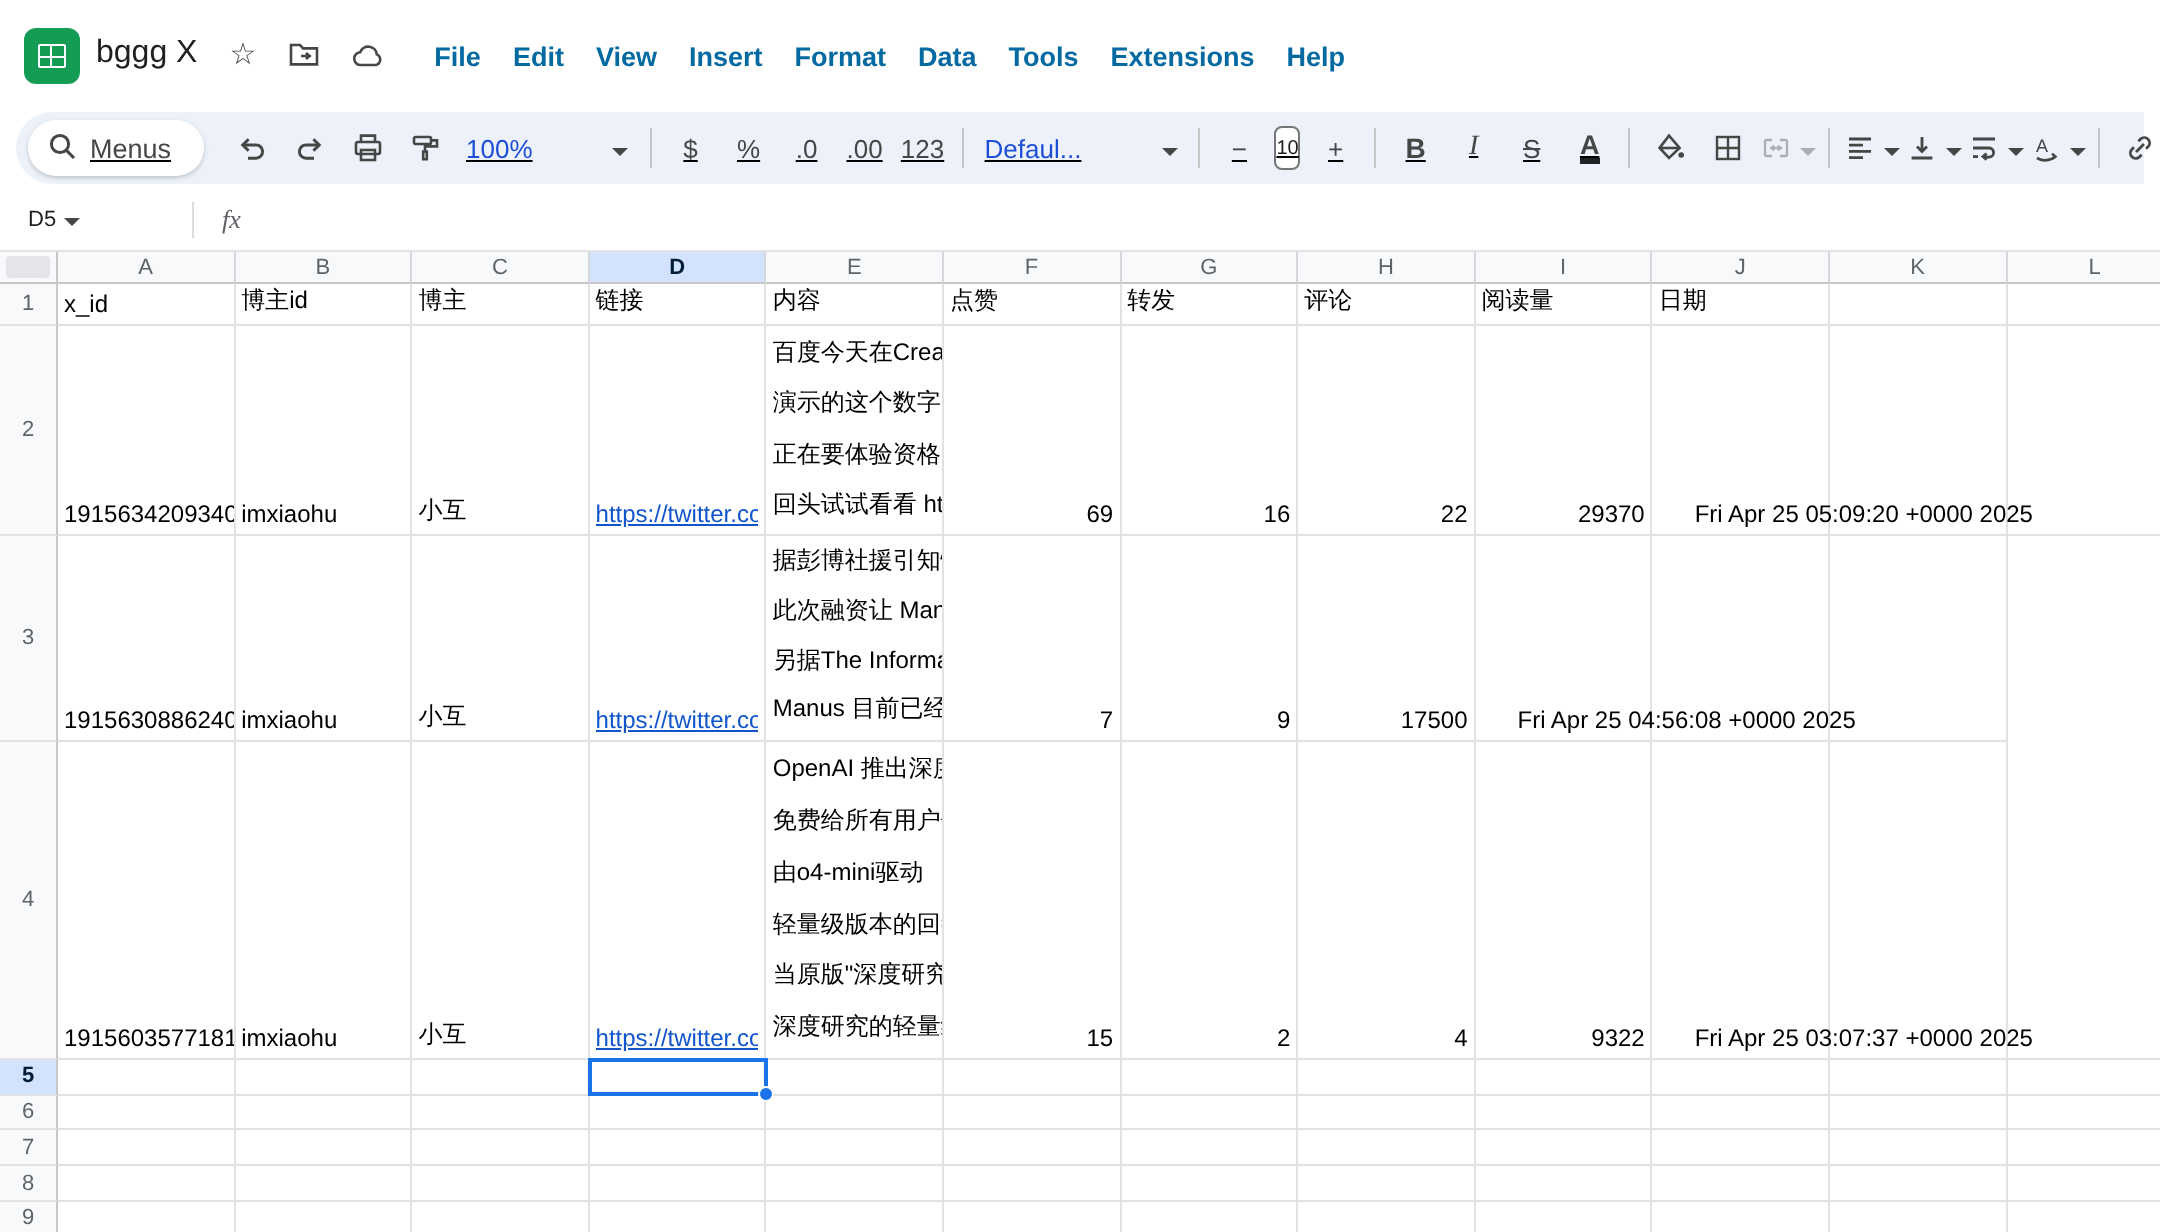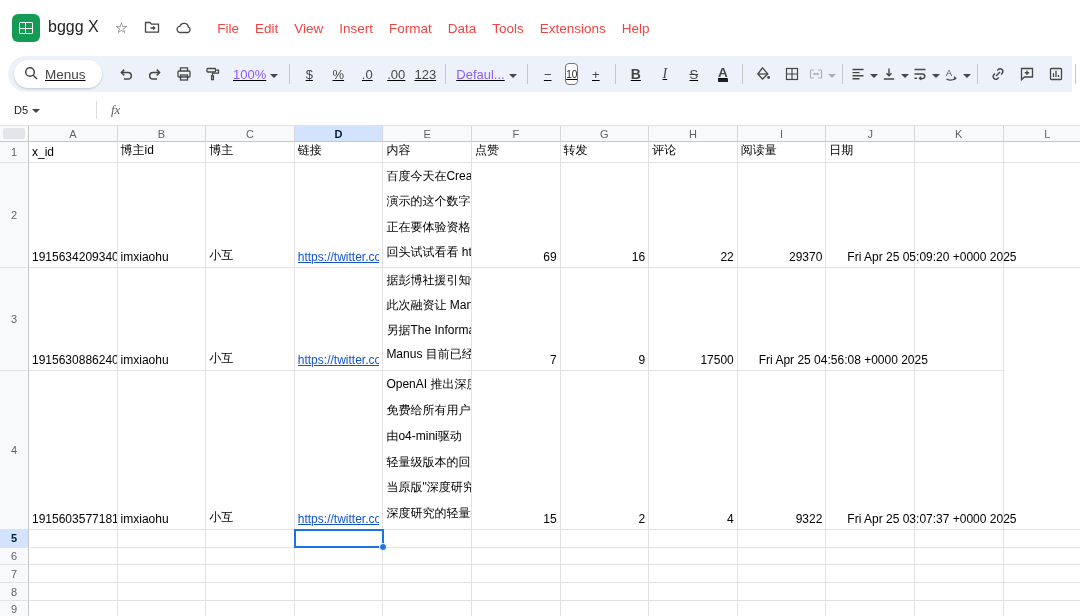--- a/index.html
+++ b/index.html
@@ -12,35 +12,35 @@
     display:flex; align-items:center; justify-content:center; flex-shrink:0; }
   .sheets-logo .grid-glyph { width:14px; height:12px; border:1.6px solid #fff; border-radius:1px; position:relative; }
   .sheets-logo .grid-glyph::before { content:""; position:absolute; left:0; right:0; top:45%; border-top:1.6px solid #fff; }
   .sheets-logo .grid-glyph::after  { content:""; position:absolute; top:0; bottom:0; left:45%; border-left:1.6px solid #fff; }
   .top-right { margin-left:8px; display:flex; flex-direction:row; }
   .title-row { display:flex; align-items:center; height:24px; }
   .doc-title { font-size:16px; color:#1f1f1f; margin-right:16px; }
   .title-icon { color:#444746; font-size:15px; margin-right:16px; line-height:1; display:flex; align-items:center; }
   .title-icon svg { display:block; }
   .menu-row { display:flex; align-items:center; height:26px; }
-  .menu-item { font-size:13.5px; color:#ef4444; padding:2px 8px; border-radius:4px; cursor:default; }
+  .menu-item { font-size:13.5px; color:#0369a1; padding:2px 8px; border-radius:4px; cursor:default;font-weight:bold; }
 
   
   .toolbar-wrap { height:38px; padding-left:8px; overflow:hidden; }
   .toolbar { height:36px; width:calc(100% - 8px); background:#edf2fa;
     border-radius:18px 0 0 18px; display:flex; align-items:center; padding:0 4px 0 6px;text-decoration:underline; }
   .menus-pill { background:#fff; border-radius:15px; height:28px; padding:0 16px 0 10px;
     display:flex; align-items:center; gap:7px; font-size:13.5px; color:#444746;
     box-shadow:0 1px 2px rgba(60,64,67,.25); margin-right:10px; flex-shrink:0; }
   .tb-btn { height:26px; min-width:26px; border-radius:4px; display:flex; align-items:center;
     justify-content:center; color:#444746; font-size:13px; margin:0 1.5px; flex-shrink:0; }
   .tb-btn svg { display:block; }
   .tb-divider { width:1px; height:20px; background:#c4c7c5; margin:0 5px; flex-shrink:0; }
   .caret { width:0; height:0; border:4px solid transparent; border-top-color:#444746; margin-left:4px; margin-top:7px; }
-  .zoom-btn, .font-btn { padding:0 4px; font-size:13px; color:#8b5cf6; }
+  .zoom-btn, .font-btn { padding:0 4px; font-size:13px; color:#1d4ed8;gap:36px; }
   .size-box { width:28px; height:22px; border:1px solid #747775; border-radius:4px; background:#fff;
     font-size:10px; color:#1f1f1f; display:flex; align-items:center; justify-content:center; margin:0 3px; }
   .b-label { font-weight:bold; font-size:14px; }
   .i-label { font-style:italic; font-family:"Liberation Serif", serif; font-size:14px; }
   .s-label { text-decoration:line-through; font-size:13px; }
   .a-label { font-size:13.5px; font-weight:bold; border-bottom:3px solid #202124; line-height:13px; }
   .disabled { opacity:.38; }
 
   
   .formula-bar { height:32px; display:flex; align-items:center; padding-left:14px;

